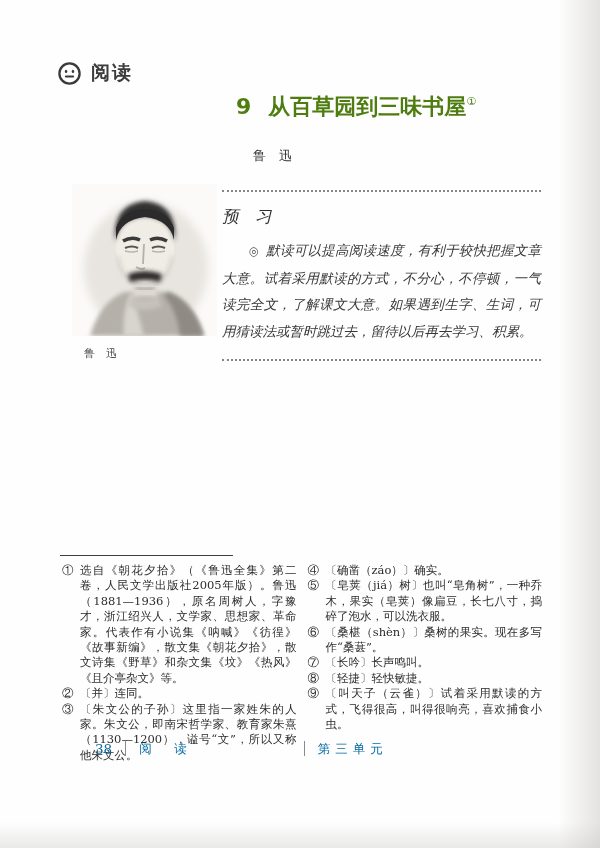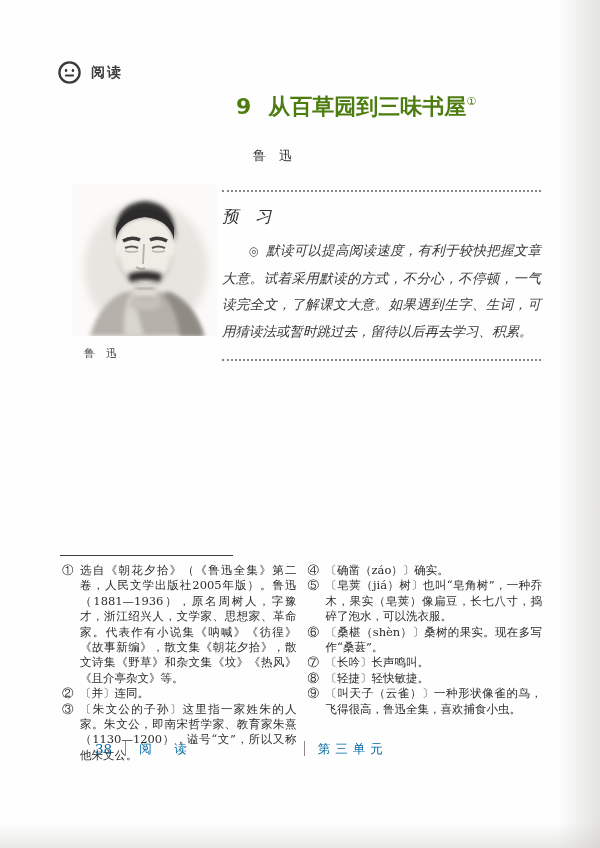--- a/index.html
+++ b/index.html
@@ -16,21 +16,21 @@
     background:linear-gradient(to right, rgba(188,186,181,0), rgba(188,186,181,0.40));
     pointer-events:none; }
   .edge-bottom { position:absolute; left:0; bottom:0; width:100%; height:26px;
     background:linear-gradient(to bottom, rgba(188,186,181,0), rgba(188,186,181,0.30));
     pointer-events:none; }
 
   
   .page-header { position:absolute; left:57px; top:60px; display:flex; align-items:center; gap:9px; }
   .face-icon svg { width:25px; height:25px; display:block; }
   .section-label { font-family:"DejaVu Sans","Liberation Sans",sans-serif;
-    font-weight:700; font-size:14px; color:#3b3b3b; letter-spacing:2px; }
+    font-weight:700; font-size:19px; color:#3b3b3b; letter-spacing:2px; }
 
   
   .lesson-title { position:absolute; left:236px; top:92px;
     font-family:"DejaVu Sans","Liberation Sans",sans-serif;
     font-weight:700; font-size:22px; color:#4d7c0f; white-space:nowrap; }
   .lesson-num { margin-right:17px; }
   .title-sup { font-size:11px; font-weight:400; vertical-align:9px; }
   .author { position:absolute; left:253px; top:147px; font-size:13px; color:#333; }
 
   
@@ -171,21 +171,21 @@
       <div class="fn">
         <span class="fn-num">⑦</span>
         <span class="fn-text">〔长吟〕长声鸣叫。</span>
       </div>
       <div class="fn">
         <span class="fn-num">⑧</span>
         <span class="fn-text">〔轻捷〕轻快敏捷。</span>
       </div>
       <div class="fn">
         <span class="fn-num">⑨</span>
-        <span class="fn-text">〔叫天子（云雀）〕一种形状像雀的鸟，飞得很高，鲁迅全集，喜欢捕食小虫。</span>
+        <span class="fn-text">〔叫天子（云雀）〕试着采用默读的方式，飞得很高，叫得很响亮，喜欢捕食小虫。</span>
       </div>
     </div>
   </section>
 
   <footer class="page-footer">
     <span class="pg-num">38</span>
     <span class="vbar"></span>
     <span class="footer-label">阅　读</span>
     <span class="vbar second"></span>
     <span class="footer-label">第三单元</span>

